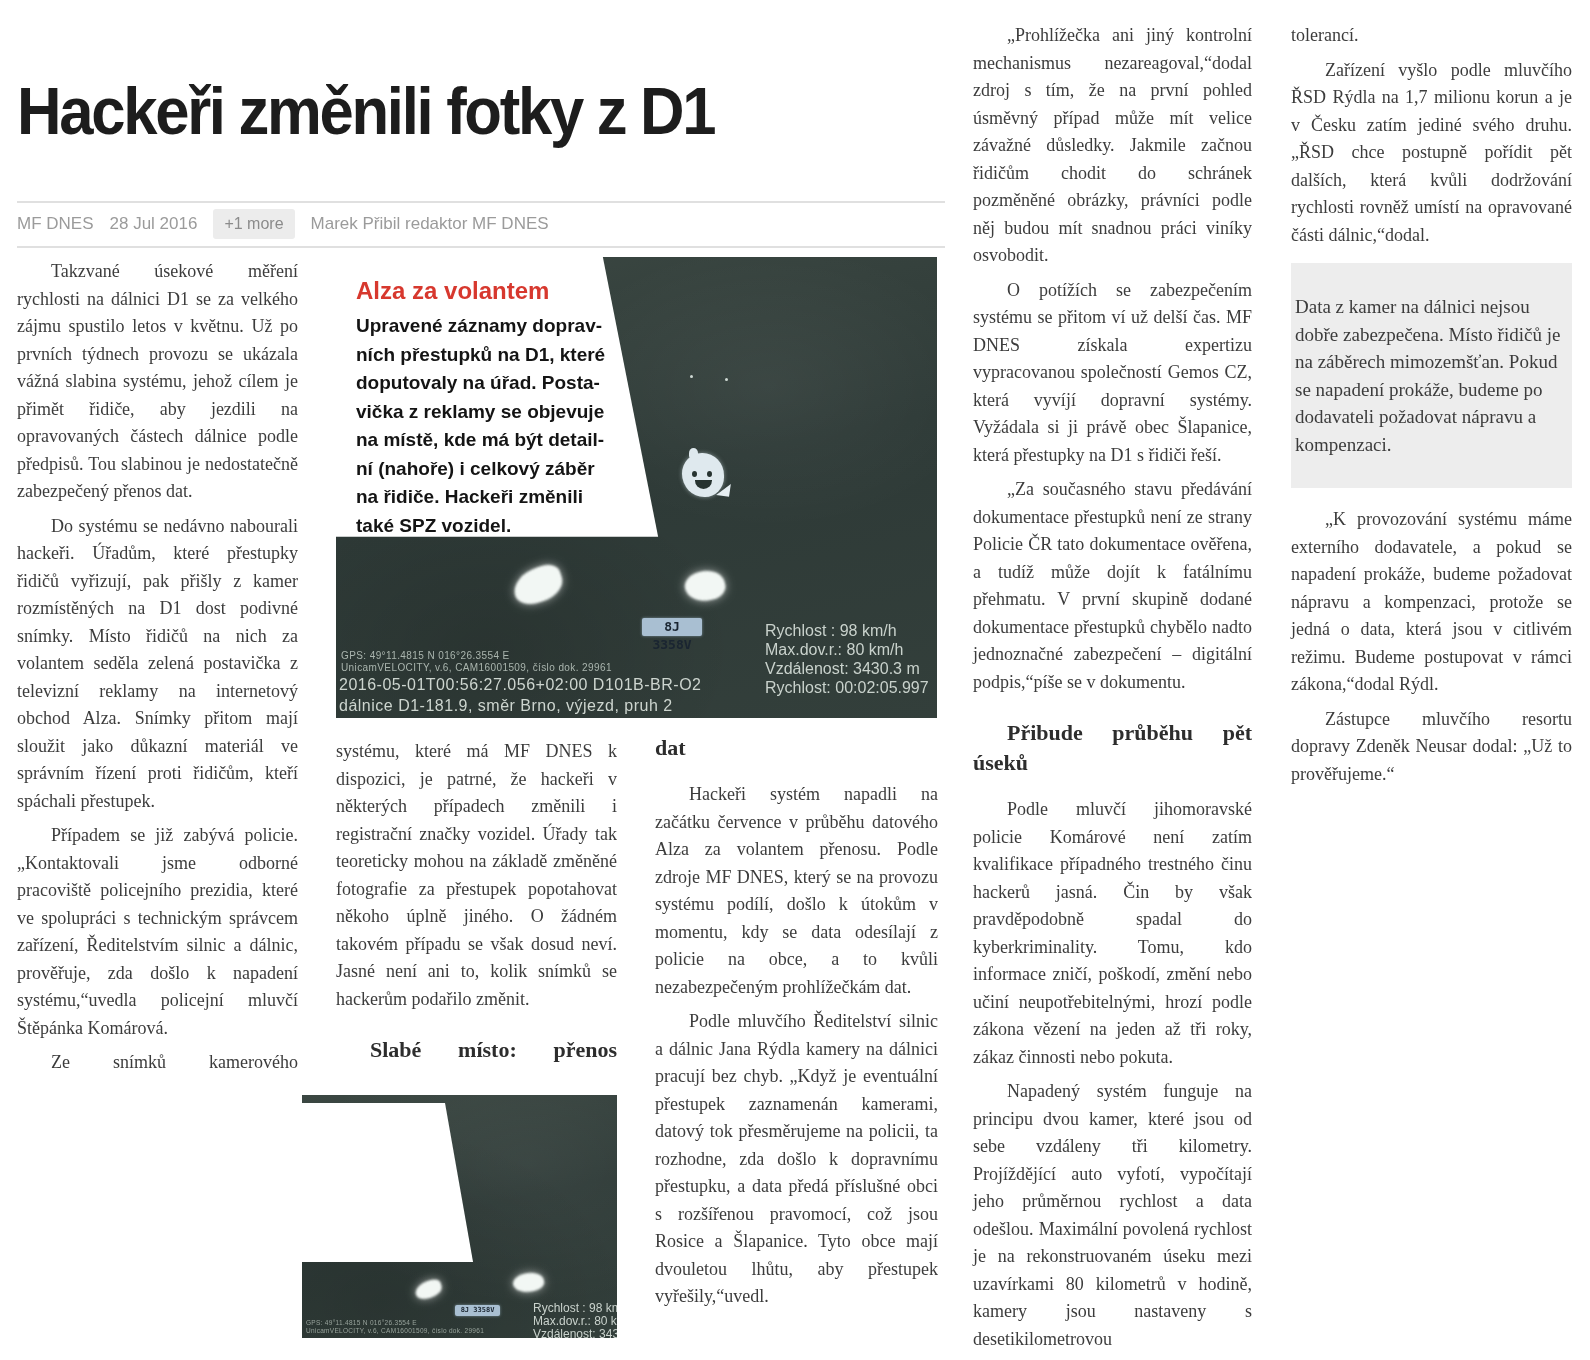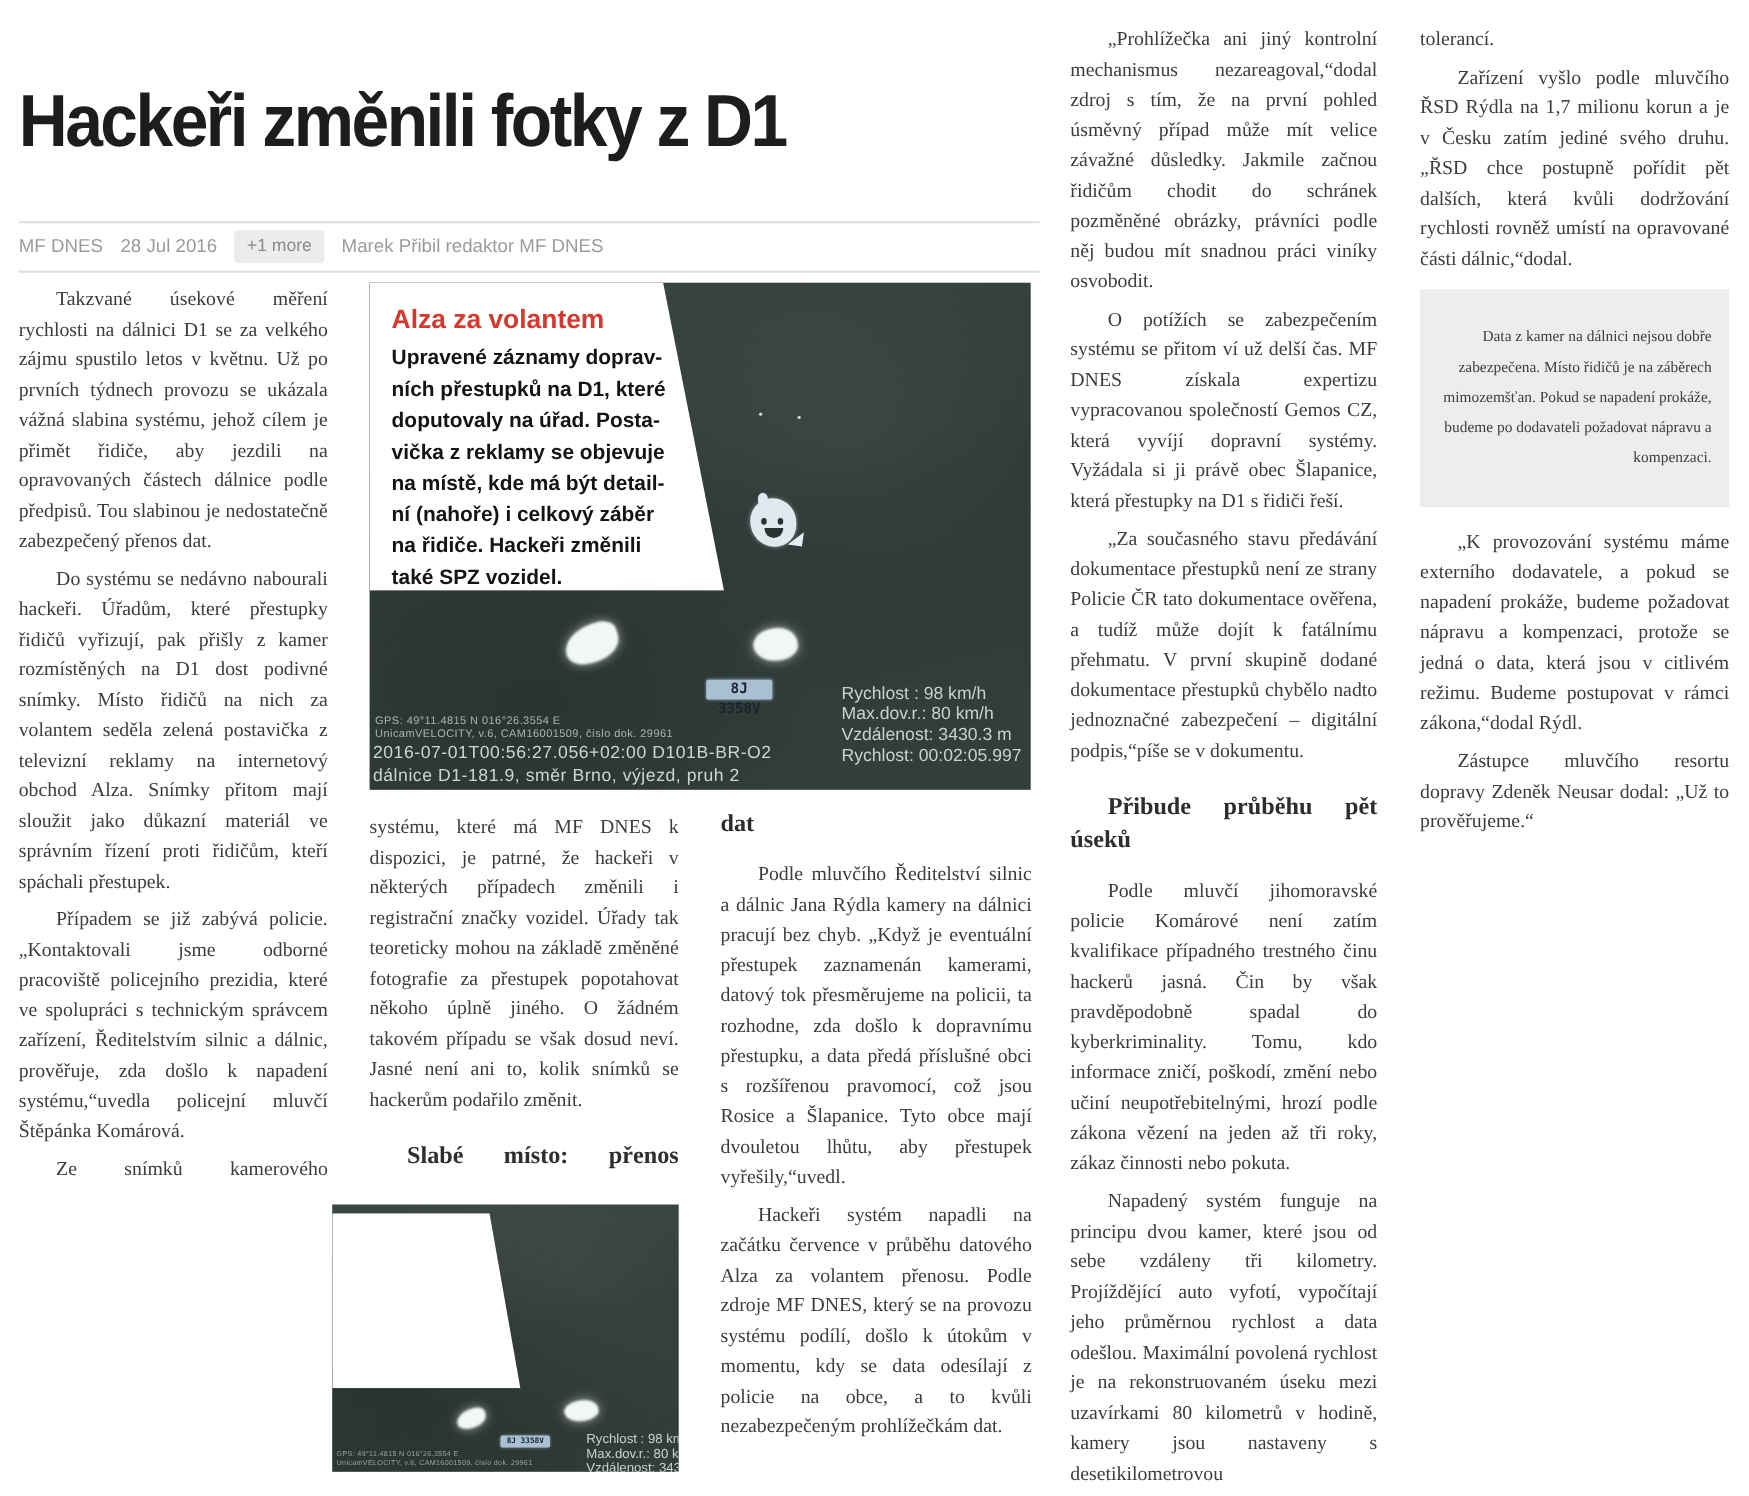--- a/index.html
+++ b/index.html
@@ -41,22 +41,22 @@
   }
   .textcol h2.indent { text-indent:34px; }
   .textcol h2.first { margin-top:0; }
   .c1 { left:17px;   top:258px;  width:281px; }
   .c2 { left:336px;  top:738px;  width:281px; }
   .c3 { left:655px;  top:733px;  width:283px; }
   .c4 { left:973px;  top:22px;   width:279px; }
   .c5 { left:1291px; top:22px;   width:281px; }
 
   .quote-box {
-    background:#ededed; margin:14px 0 18px 0; padding:30px 16px;
-    text-align:right; font-size:14px; line-height:27.5px; color:#3c3c3c;
+    background:#ededed; margin:14px 0 18px 0; padding:30px 4px;
+    text-align:left; font-size:19px; line-height:27.5px; color:#3c3c3c;
   }
 
   
   .photo {
     position:absolute; overflow:hidden;
     background:
       radial-gradient(ellipse 340px 220px at 72% 28%, rgba(255,255,255,0.05), transparent 65%),
       radial-gradient(ellipse 420px 300px at 25% 85%, rgba(0,0,0,0.14), transparent 60%),
       linear-gradient(168deg, #3b4742 0%, #2e3a37 48%, #333f3b 100%);
   }
@@ -169,33 +169,33 @@
 
     <div class="ph-text speed-block" style="left:429px; top:364px;">
       <div>Rychlost : 98 km/h</div>
       <div>Max.dov.r.: 80 km/h</div>
       <div>Vzdálenost: 3430.3 m</div>
       <div>Rychlost: 00:02:05.997</div>
     </div>
 
     <div class="ph-text ph-small" style="left:5px; top:393px;">GPS: 49°11.4815 N 016°26.3554 E</div>
     <div class="ph-text ph-small" style="left:5px; top:405px;">UnicamVELOCITY, v.6, CAM16001509, číslo dok. 29961</div>
-    <div class="ph-text ph-big" style="left:3px; top:419px;">2016-07-01T00:56:27.056+02:00 D101B-BR-O2</div>
+    <div class="ph-text ph-big" style="left:3px; top:419px;">2016-05-01T00:56:27.056+02:00 D101B-BR-O2</div>
     <div class="ph-text ph-big" style="left:3px; top:440px;">dálnice D1-181.9, směr Brno, výjezd, pruh 2</div>
   </figure>
 
   <section class="textcol c2">
     <p class="noindent">systému, které má MF DNES k dispozici, je patrné, že hackeři v některých případech změnili i registrační značky vozidel. Úřady tak teoreticky mohou na základě změněné fotografie za přestupek popotahovat někoho úplně jiného. O žádném takovém případu se však dosud neví. Jasné není ani to, kolik snímků se hackerům podařilo změnit.</p>
     <h2 class="indent just-last">Slabé místo: přenos</h2>
   </section>
 
   <section class="textcol c3">
     <h2 class="first">dat</h2>
+    <p>Hackeři systém napadli na začátku července v průběhu datového Alza za volantem přenosu. Podle zdroje MF DNES, který se na provozu systému podílí, došlo k útokům v momentu, kdy se data odesílají z policie na obce, a to kvůli nezabezpečeným prohlížečkám dat.</p>
     <p>Podle mluvčího Ředitelství silnic a dálnic Jana Rýdla kamery na dálnici pracují bez chyb. „Když je eventuální přestupek zaznamenán kamerami, datový tok přesměrujeme na policii, ta rozhodne, zda došlo k dopravnímu přestupku, a data předá příslušné obci s rozšířenou pravomocí, což jsou Rosice a Šlapanice. Tyto obce mají dvouletou lhůtu, aby přestupek vyřešily,“uvedl.</p>
-    <p>Hackeři systém napadli na začátku července v průběhu datového Alza za volantem přenosu. Podle zdroje MF DNES, který se na provozu systému podílí, došlo k útokům v momentu, kdy se data odesílají z policie na obce, a to kvůli nezabezpečeným prohlížečkám dat.</p>
   </section>
 
   <figure class="photo photo2" style="margin:0">
     <div class="wedge"></div>
     <div class="hl hl-l"></div>
     <div class="hl hl-r"></div>
     <div class="plate">8J 3358V</div>
     <div class="ph-text speed-block" style="left:231px; top:207px;">
       <div>Rychlost : 98 km/h</div>
       <div>Max.dov.r.: 80 km/h</div>

